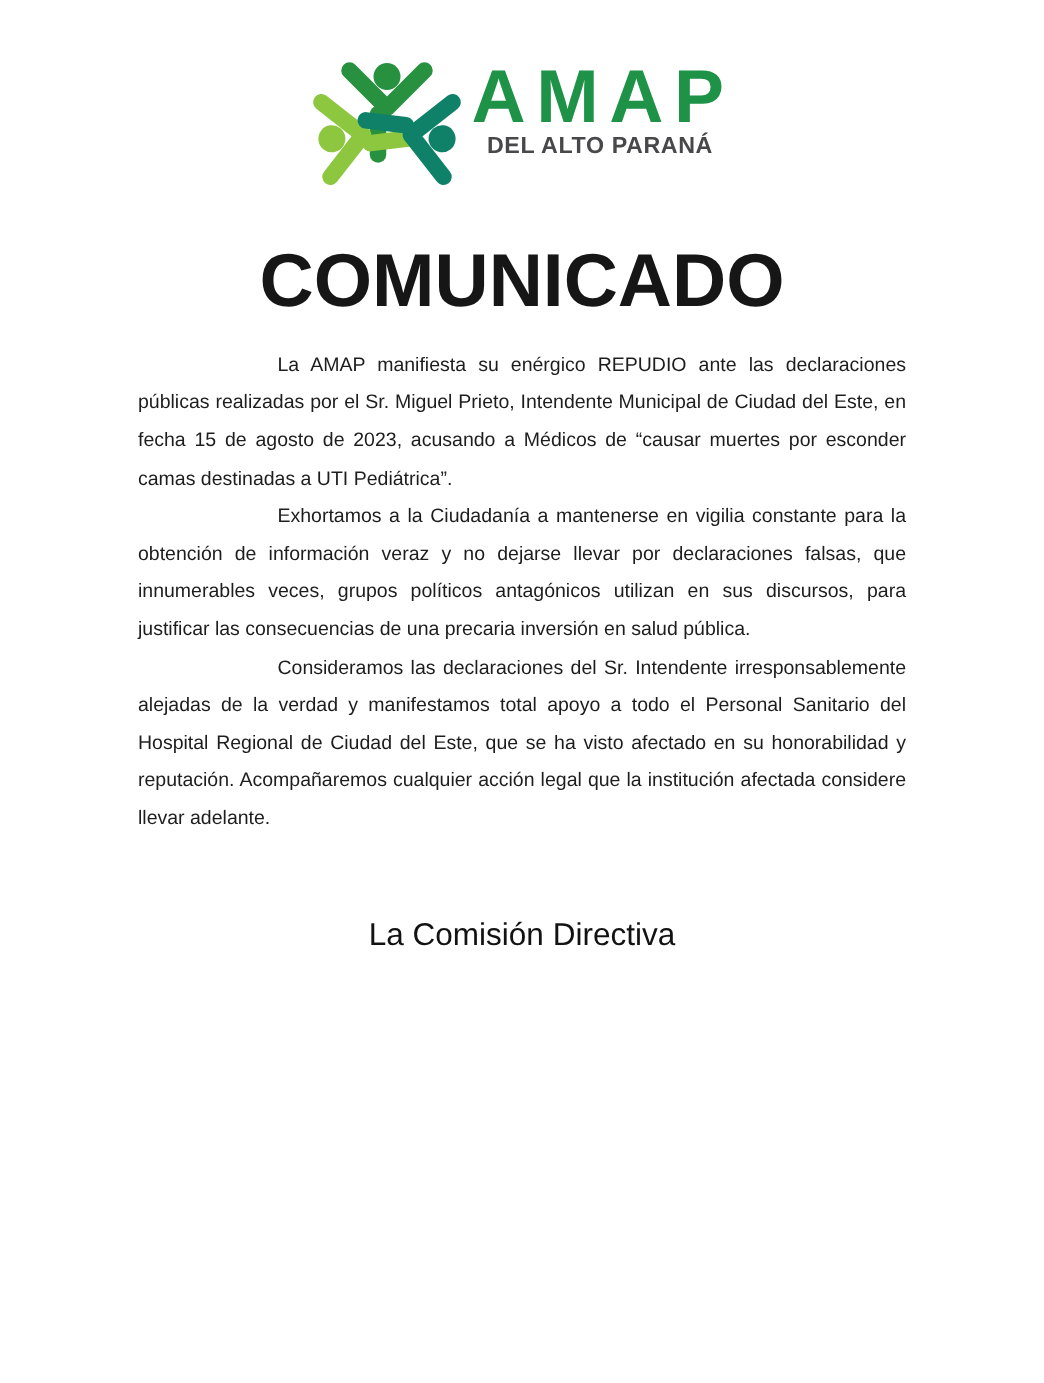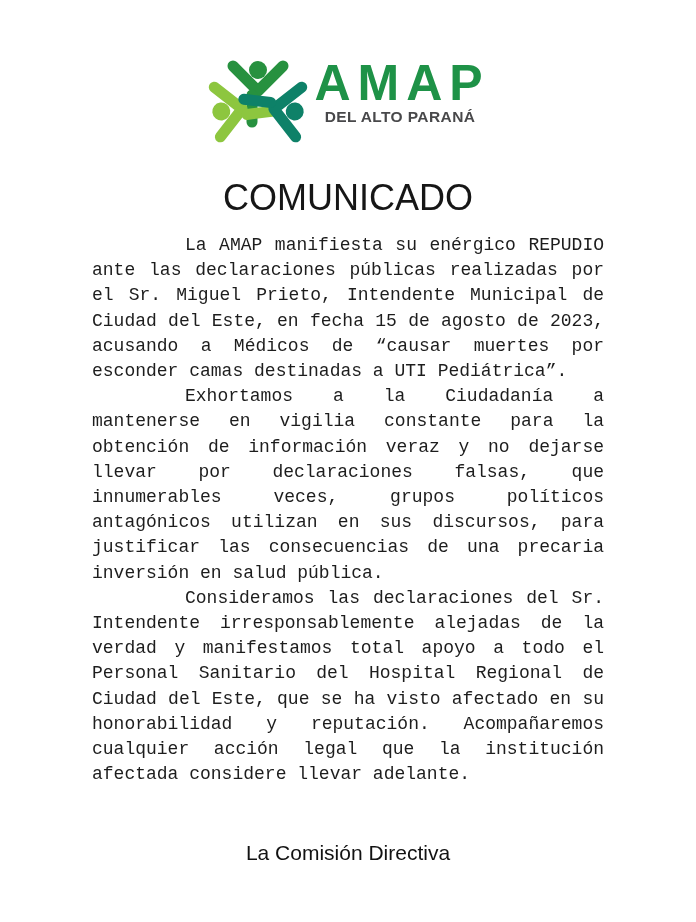--- a/index.html
+++ b/index.html
@@ -9,21 +9,21 @@
     background: #ffffff;
     font-family: "Liberation Sans", sans-serif;
   }
   .page {
     position: relative;
     width: 696px;
     height: 922px;
     margin: 0 auto;
     background: #ffffff;
     box-sizing: border-box;
-    padding-top: 52px;
+    padding-top: 33px;
     overflow: hidden;
     color: #1d1d1d;
   }
   
   .logo-row {
     display: flex;
     justify-content: center;
     align-items: flex-start;
   }
   .logo-icon {
@@ -46,34 +46,33 @@
     font-size: 15.5px;
     font-weight: bold;
     color: #48484a;
     letter-spacing: 0.4px;
     line-height: 1.22;
   }
   
   .doc-title {
     margin: 21px 0 0 0;
     text-align: center;
-    font-size: 36px;
-    font-weight: normal;
+    font-size: 50px;
+    font-weight: bold;
     letter-spacing: 0px;
     color: #161616;
   }
   
   .doc-body {
     width: 512px;
     margin: 14px auto 0 auto;
     text-align: justify;
-    font-size: 18px;
+    font-size: 13px;
     line-height: 25.2px;
     color: #1d1d1d;
-    font-family: Liberation Mono, monospace;
   }
   .doc-body p {
     margin: 0;
     text-indent: 93px;
   }
   
   .signature {
     margin-top: 54px;
     text-align: center;
     font-size: 21px;

